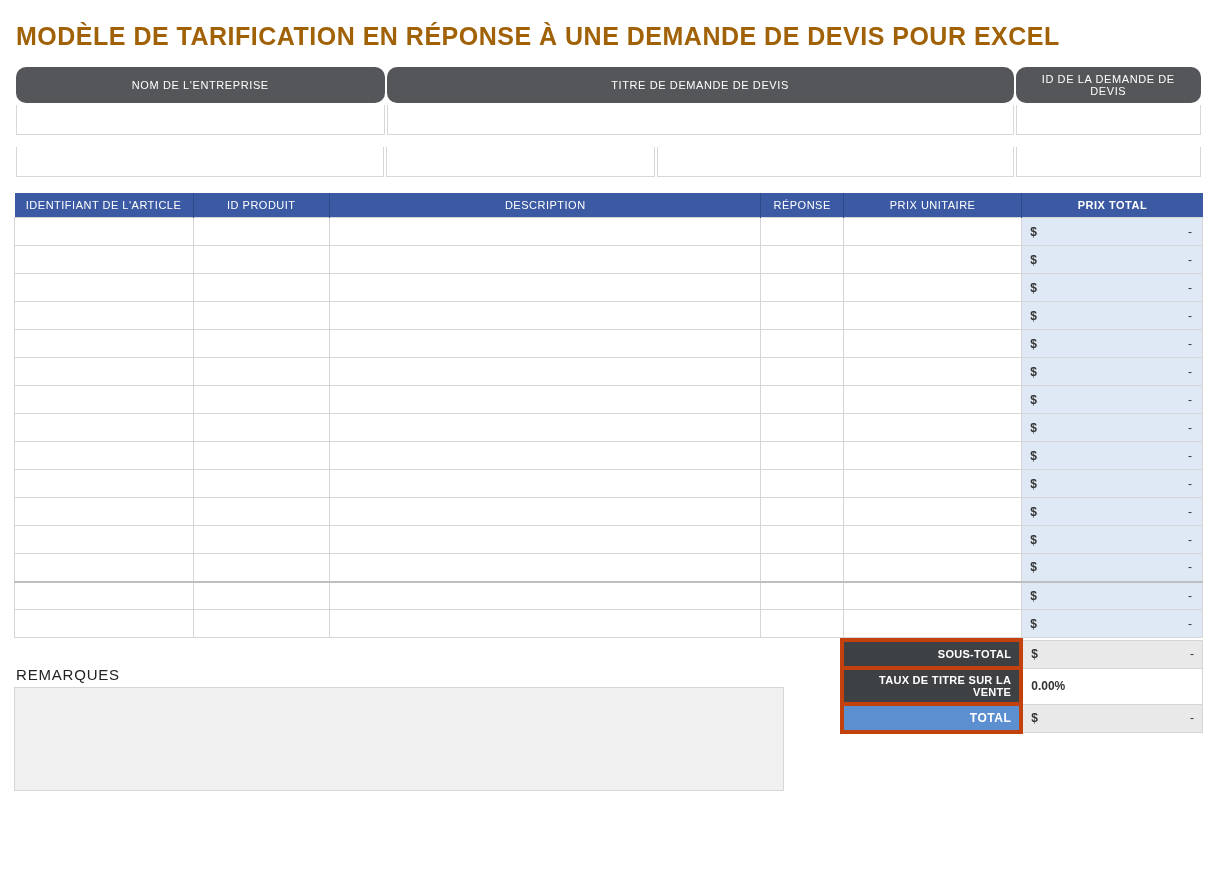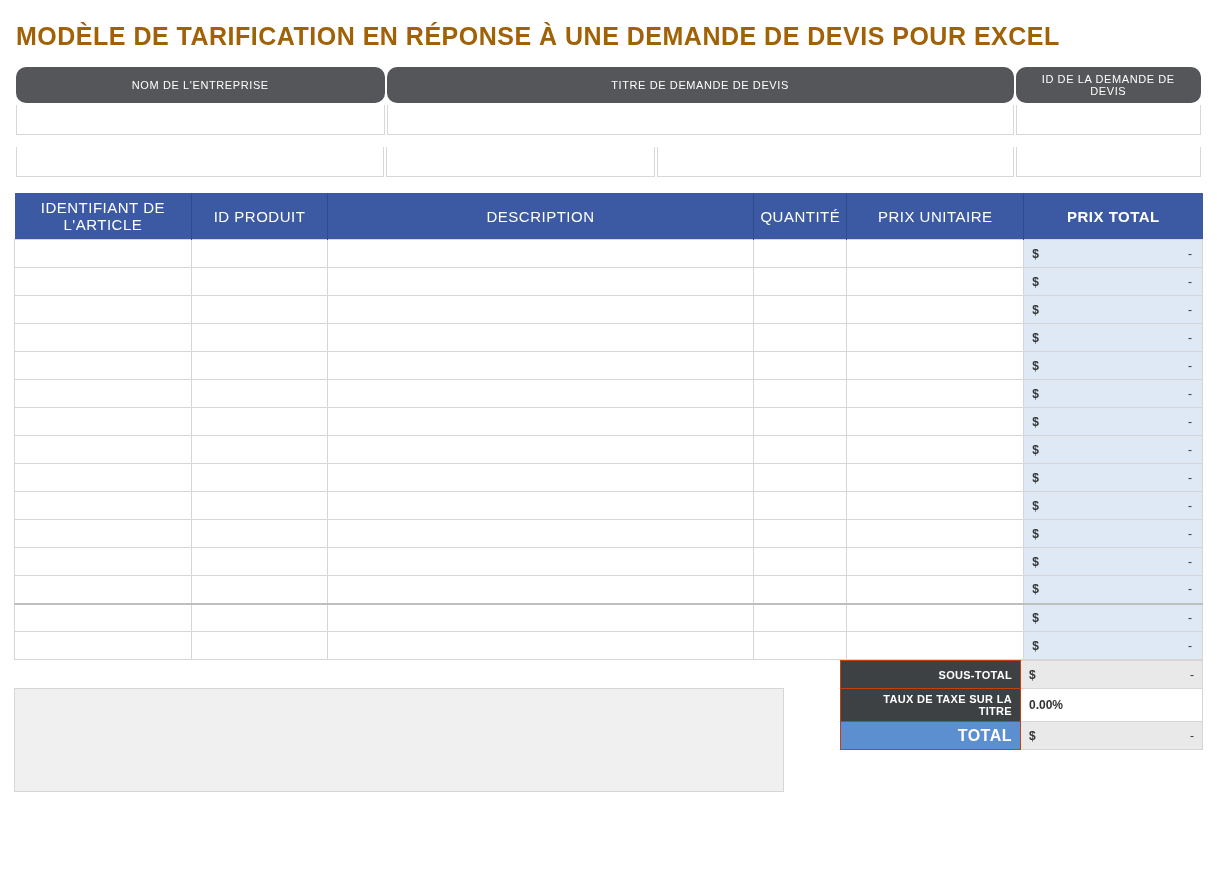--- a/index.html
+++ b/index.html
@@ -45,21 +45,21 @@
   .items-table {
     border-collapse: collapse;
     width: 100%;
     margin-top: 14px;
   }
   .items-table thead th {
     background: #3b5aa3;
     color: #ffffff;
     font-weight: 400;
     letter-spacing: 0.5px;
-    font-size: 15px;
+    font-size: 11px;
     text-align: center;
     padding: 6px 6px;
     height: 18px;
     border-right: 1px solid #2f4a8a;
   }
   .items-table thead th:last-child { border-right: none; font-weight: bold; }
   .items-table tbody td {
     border: 1px solid #d6d6d6;
     height: 28px;
     padding: 4px 8px;
@@ -126,30 +126,30 @@
     padding: 4px 8px;
     position: relative;
   }
   .totals-table td.lbl {
     background: #3e4144;
     color: #ffffff;
     text-align: right;
     font-weight: 700;
     font-size: 11px;
     letter-spacing: 0.3px;
-    border: 1px solid #c2410c;
+    border: 4px solid #c2410c;
     width: 178px;
   }
   .totals-table td.val { background: #ffffff; width: 180px; }
   .totals-table td.val-grey { background: #e9e9e9; }
   .totals-table td.lbl-total {
     background: #5b8fd0;
     color: #ffffff;
     font-weight: 700;
-    font-size: 16px;
+    font-size: 12px;
     text-align: right;
     letter-spacing: 0.5px;
   }
   .totals-table td .currency { font-weight: 700; }
   .totals-table td.val .right-txt,
   .totals-table td.val-grey .right-txt {
     position: absolute; right: 8px; top: 50%; transform: translateY(-50%);
   }
 </style>
 </head>
@@ -202,21 +202,21 @@
       <col class="col-desc">
     <col class="col-qte">
       <col class="col-unit">
       <col class="col-total">
   </colgroup>
   <thead>
     <tr>
       <th>IDENTIFIANT DE L'ARTICLE</th>
       <th>ID PRODUIT</th>
       <th>DESCRIPTION</th>
-      <th>QUANTITÉ</th>
+      <th>RÉPONSE</th>
       <th>PRIX UNITAIRE</th>
       <th>PRIX TOTAL</th>
     </tr>
   </thead>
   <tbody id="items-body">
       <tr>
         <td></td>
         <td></td>
         <td></td>
         <td></td>
@@ -333,34 +333,35 @@
         <td></td>
         <td></td>
         <td></td>
         <td class="price-total"><span class="currency">$</span><span class="dash">-</span></td>
       </tr>
     </tbody>
 </table>
 
 <div class="footer-wrap">
   <div class="notes-wrap">
+    <div class="notes-label">REMARQUES</div>
     <div class="notes-box"></div>
   </div>
   <div class="totals-wrap">
     <table class="totals-table">
       <tbody>
           <tr>
         <td class="lbl">SOUS-TOTAL</td>
         <td class="val val-grey">
           <span class="currency">$</span>
           <span class="right-txt">-</span>
         </td>
       </tr>
       <tr>
-        <td class="lbl">TAUX DE TAXE SUR LA TITRE</td>
+        <td class="lbl">TAUX DE TITRE SUR LA VENTE</td>
         <td class="val" style="text-align:left; font-weight:700;">0.00%</td>
       </tr>
       <tr>
         <td class="lbl lbl-total">TOTAL</td>
         <td class="val val-grey">
           <span class="currency">$</span>
           <span class="right-txt">-</span>
         </td>
       </tr>
     </tbody>

